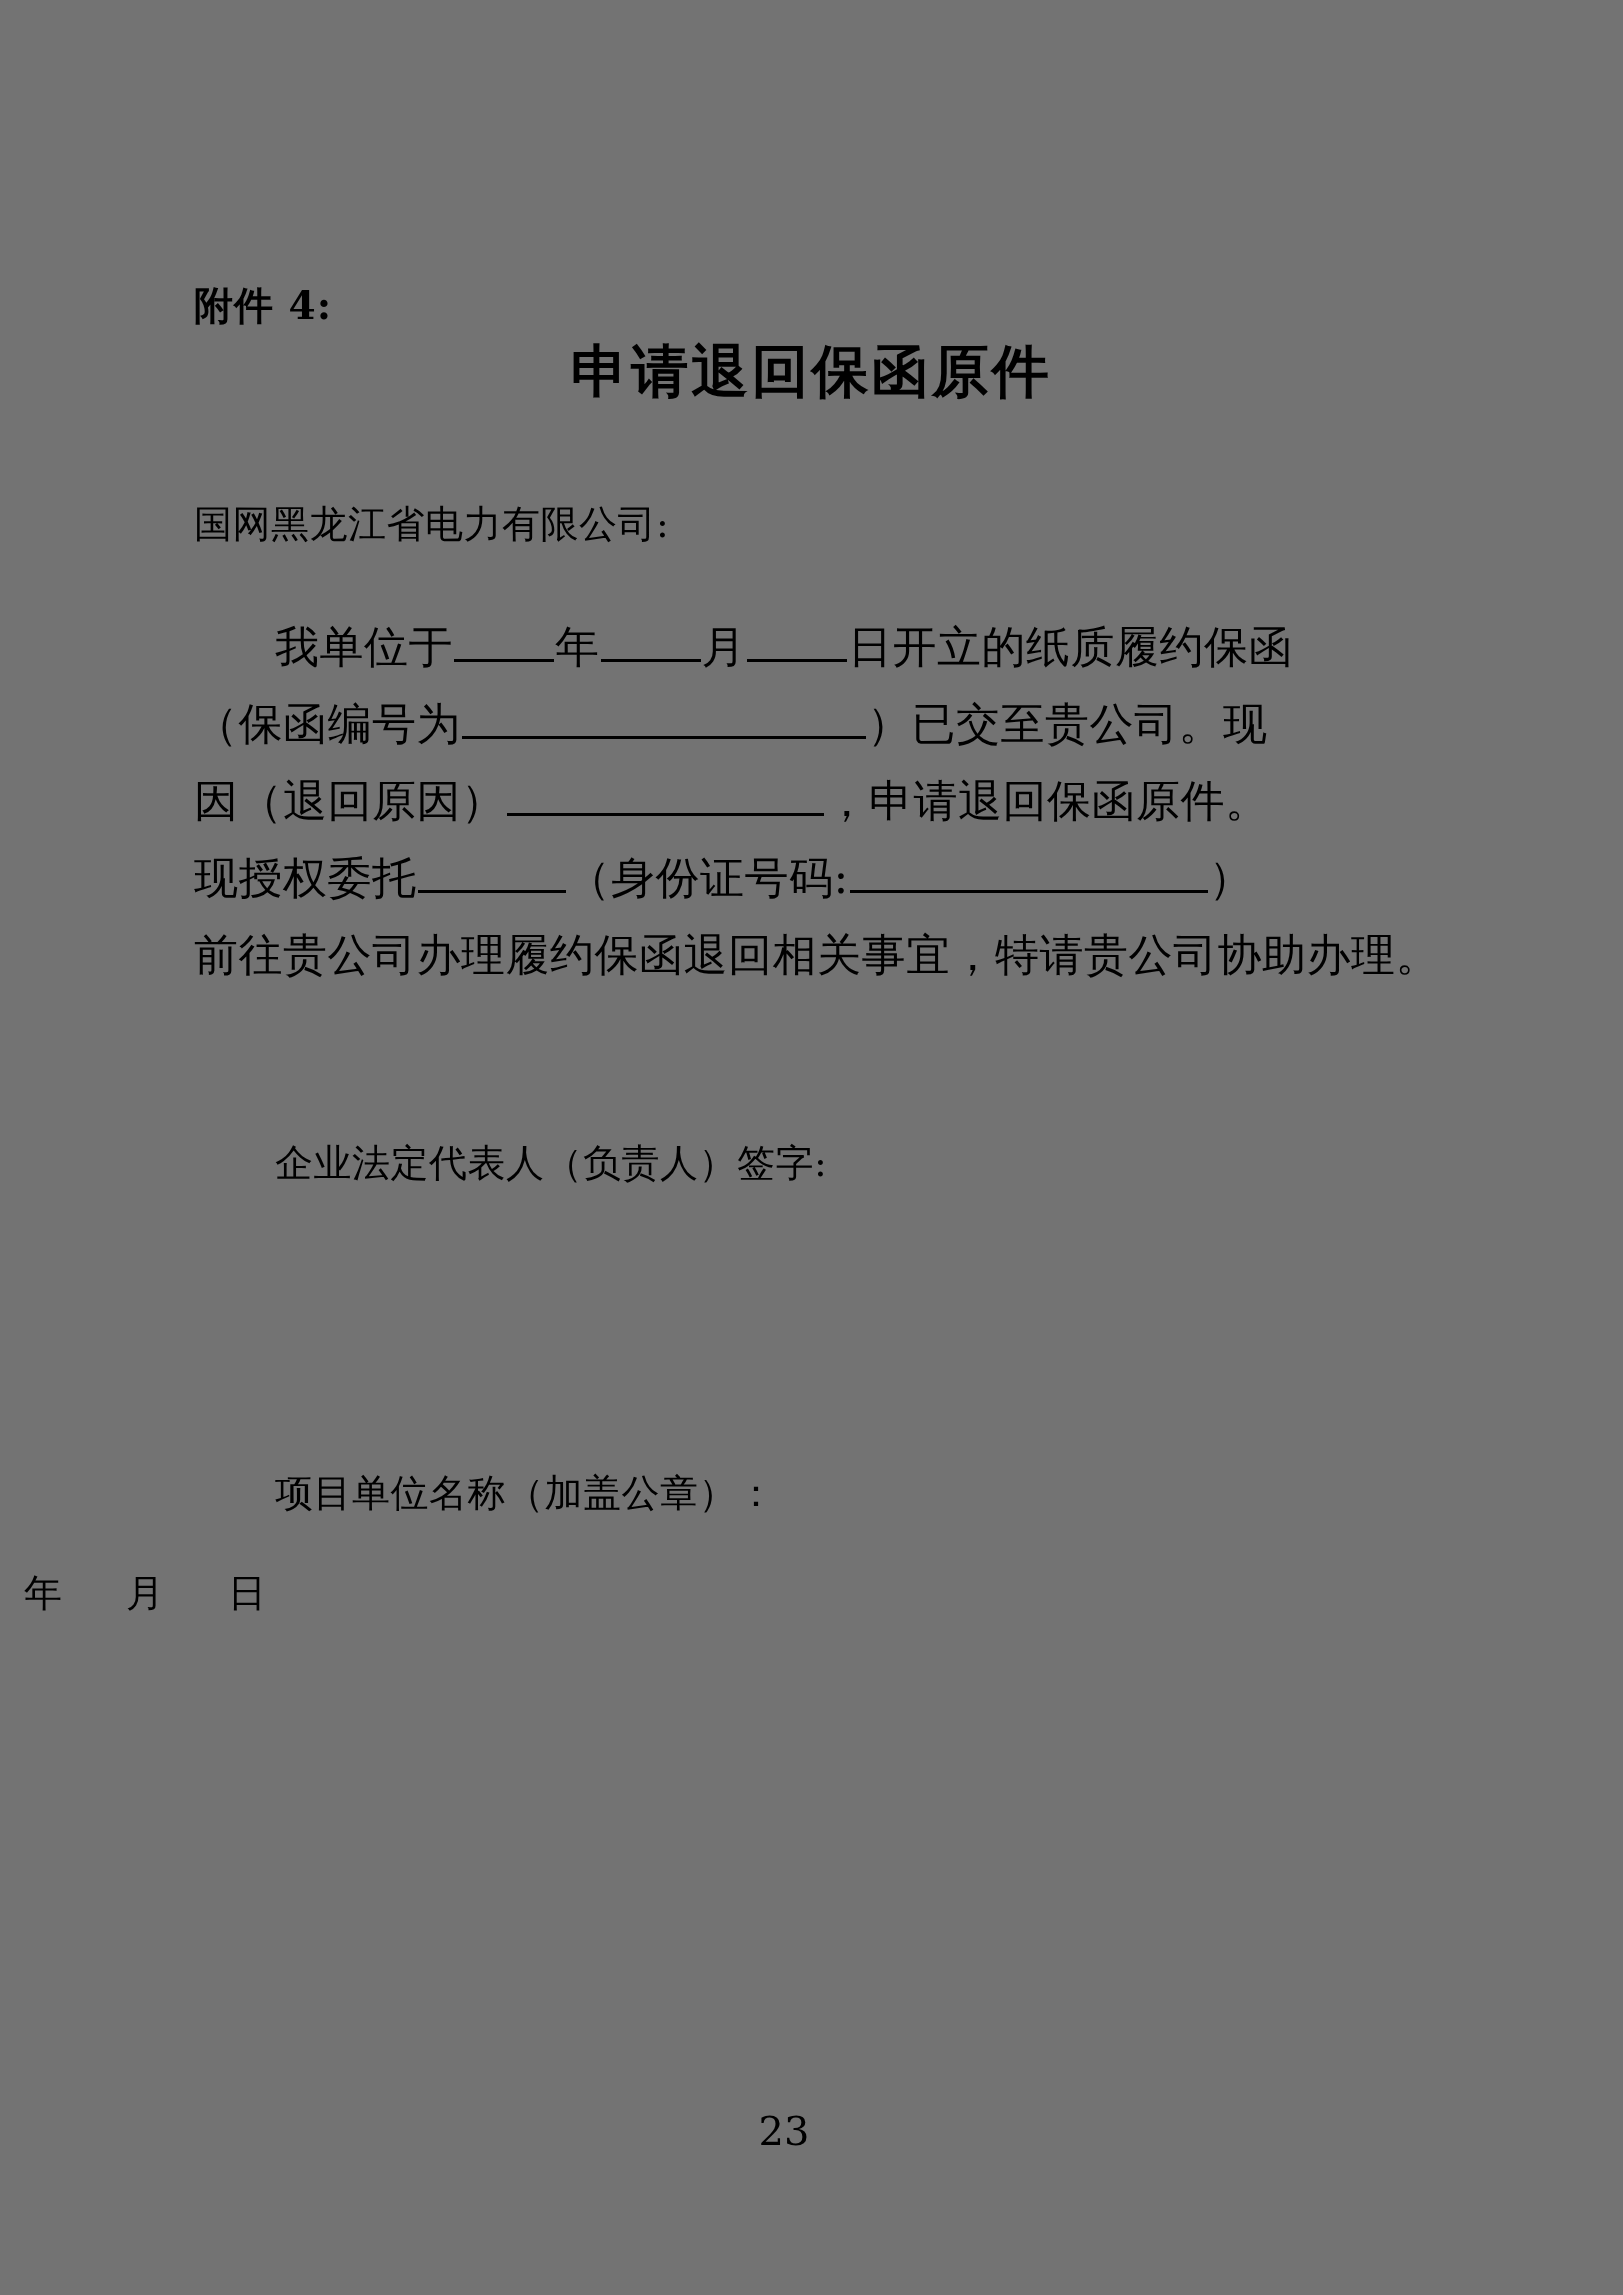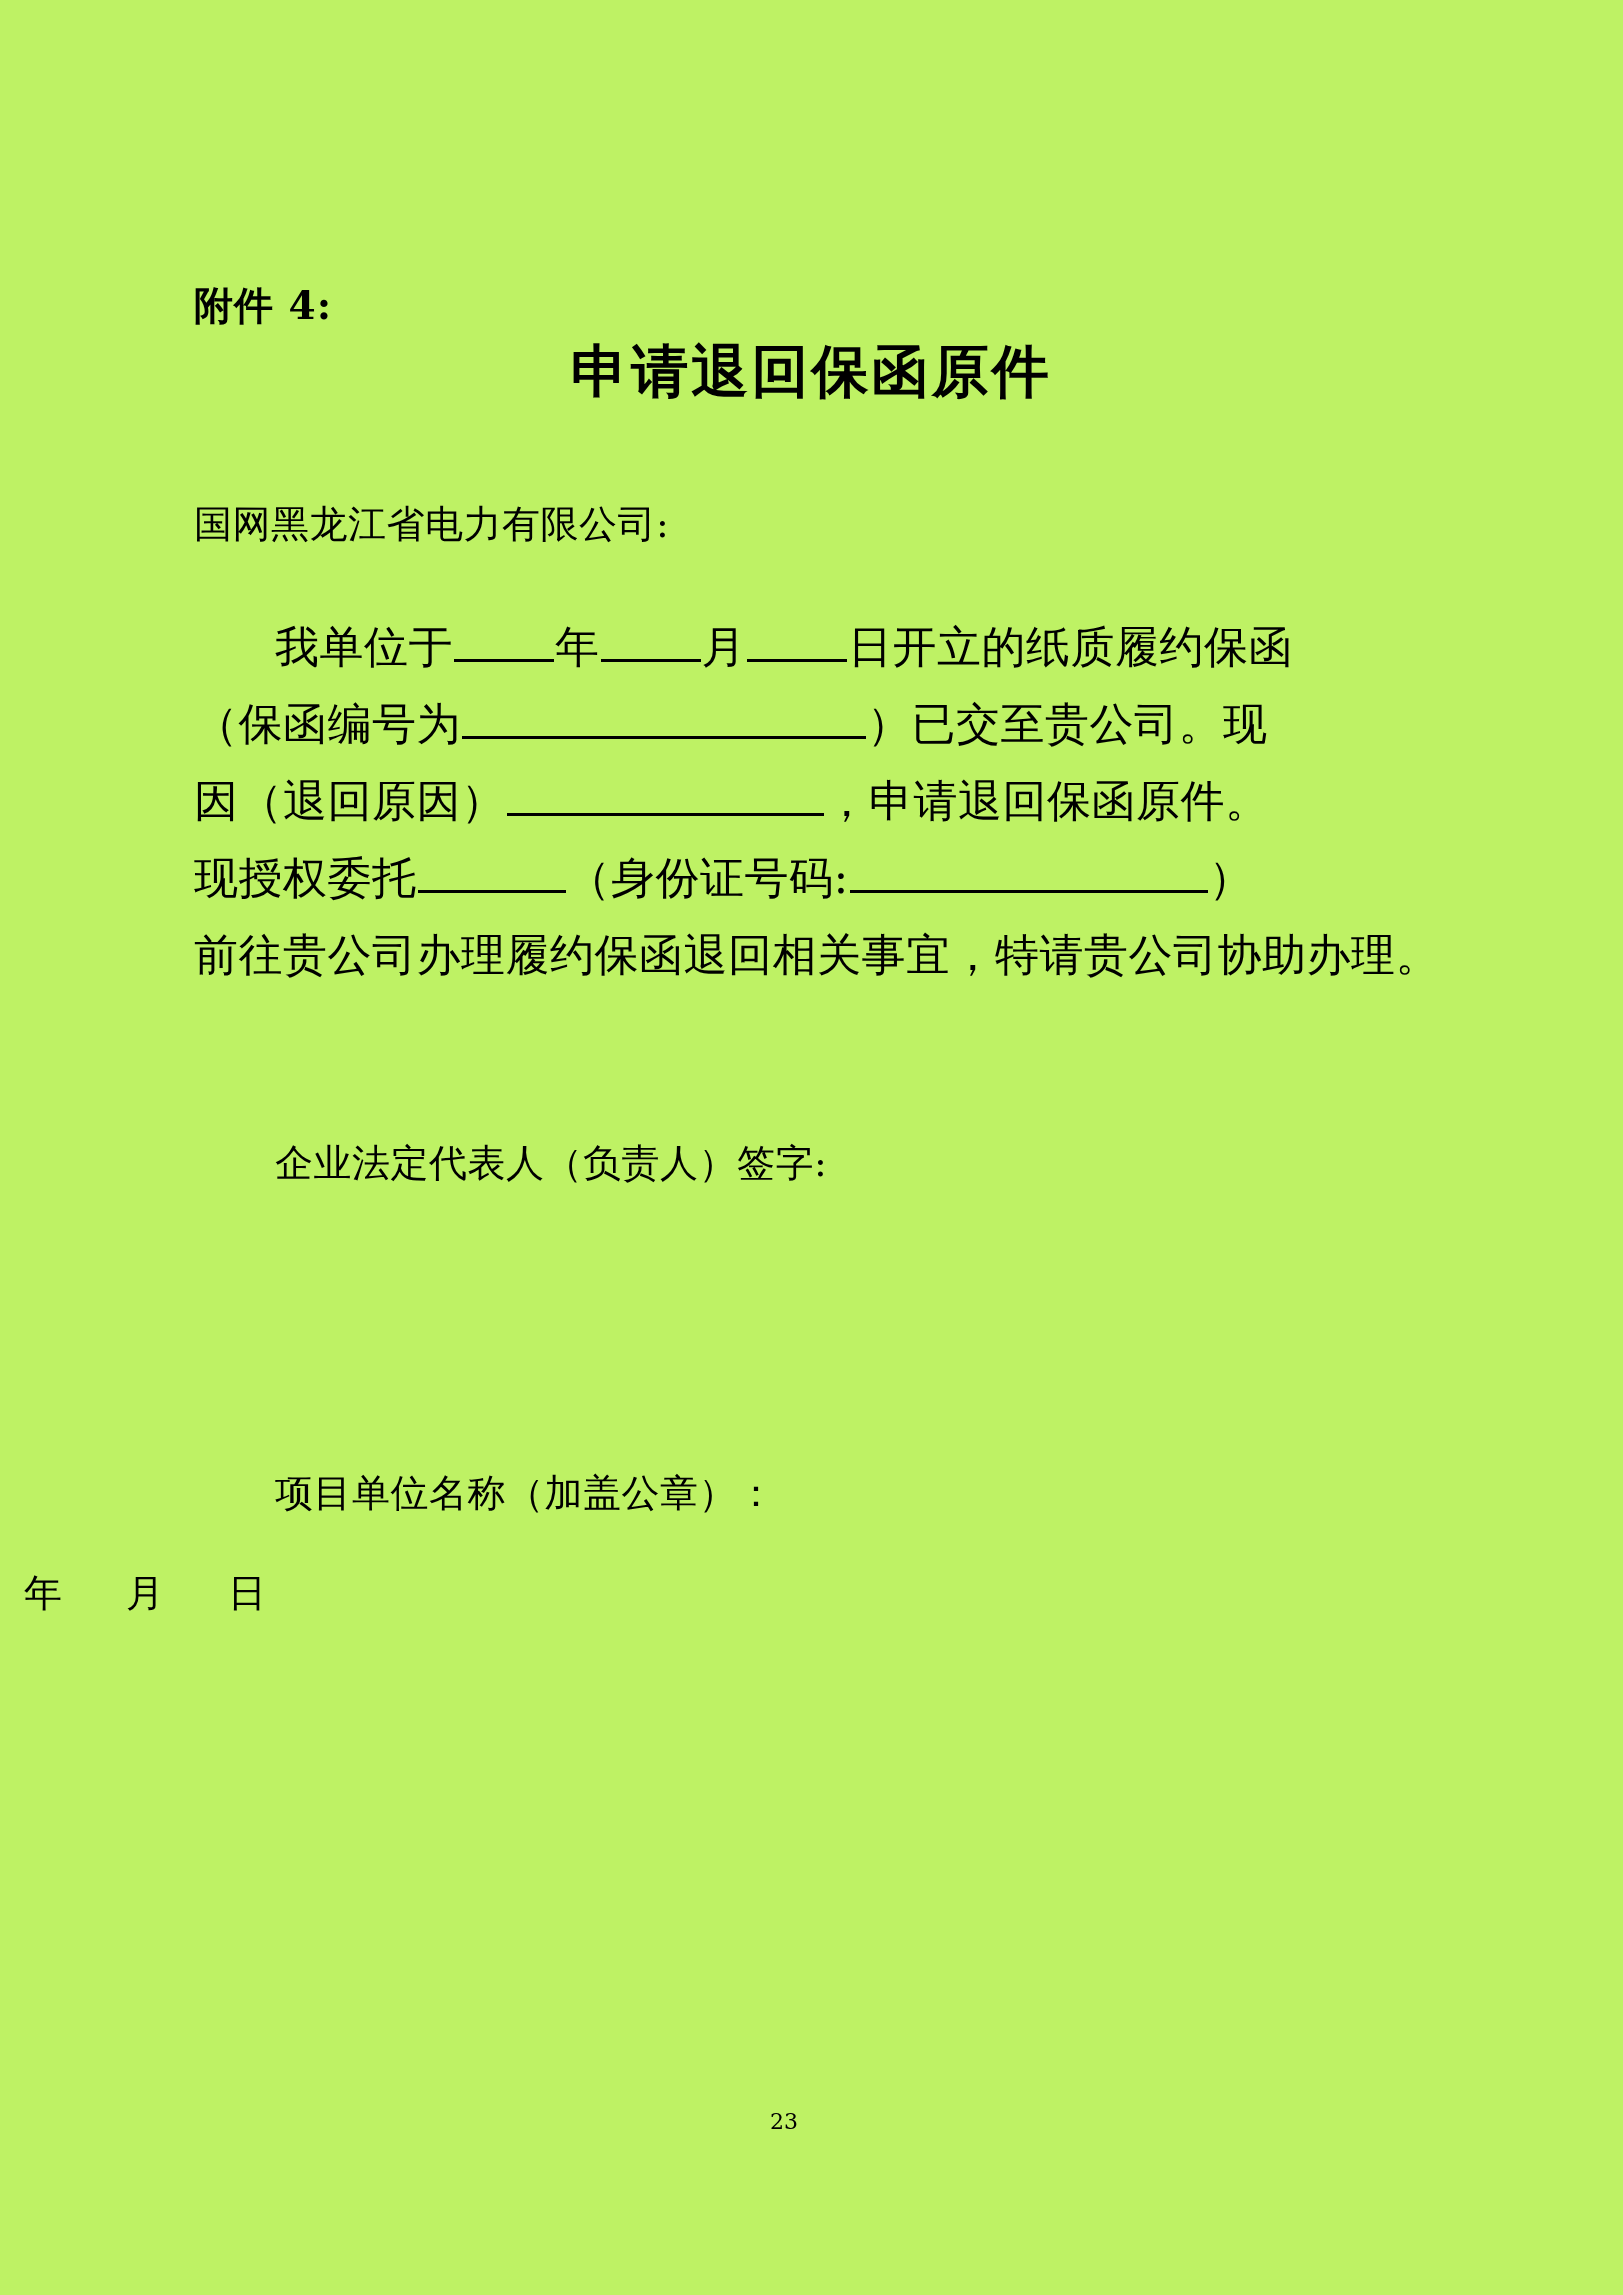--- a/index.html
+++ b/index.html
@@ -8,21 +8,21 @@
     background: #ffffff;
   }
   body {
     font-family: "DejaVu Serif", "Liberation Serif", serif;
     color: #000000;
   }
   .page {
     position: relative;
     width: 1623px;
     height: 2295px;
-    background: #bef264;
+    background: #737373;
     overflow: hidden;
   }
 
   
   .attachment-line {
     position: absolute;
     left: 194px;
     top: 286px;
     font-size: 39px;
     font-weight: bold;
@@ -120,21 +120,21 @@
   }
   .date-line .dsep { display: inline-block; width: 64px; }
 
   
   .page-number {
     position: absolute;
     left: 0;
     top: 2111px;
     width: 1568px;
     text-align: center;
-    font-size: 22px;
+    font-size: 40px;
     font-family: "DejaVu Serif", "Liberation Serif", serif;
     line-height: 1;
   }
 </style>
 </head>
 <body>
 
 <div class="page">
 
   <div class="attachment-line">附件 4:</div>

